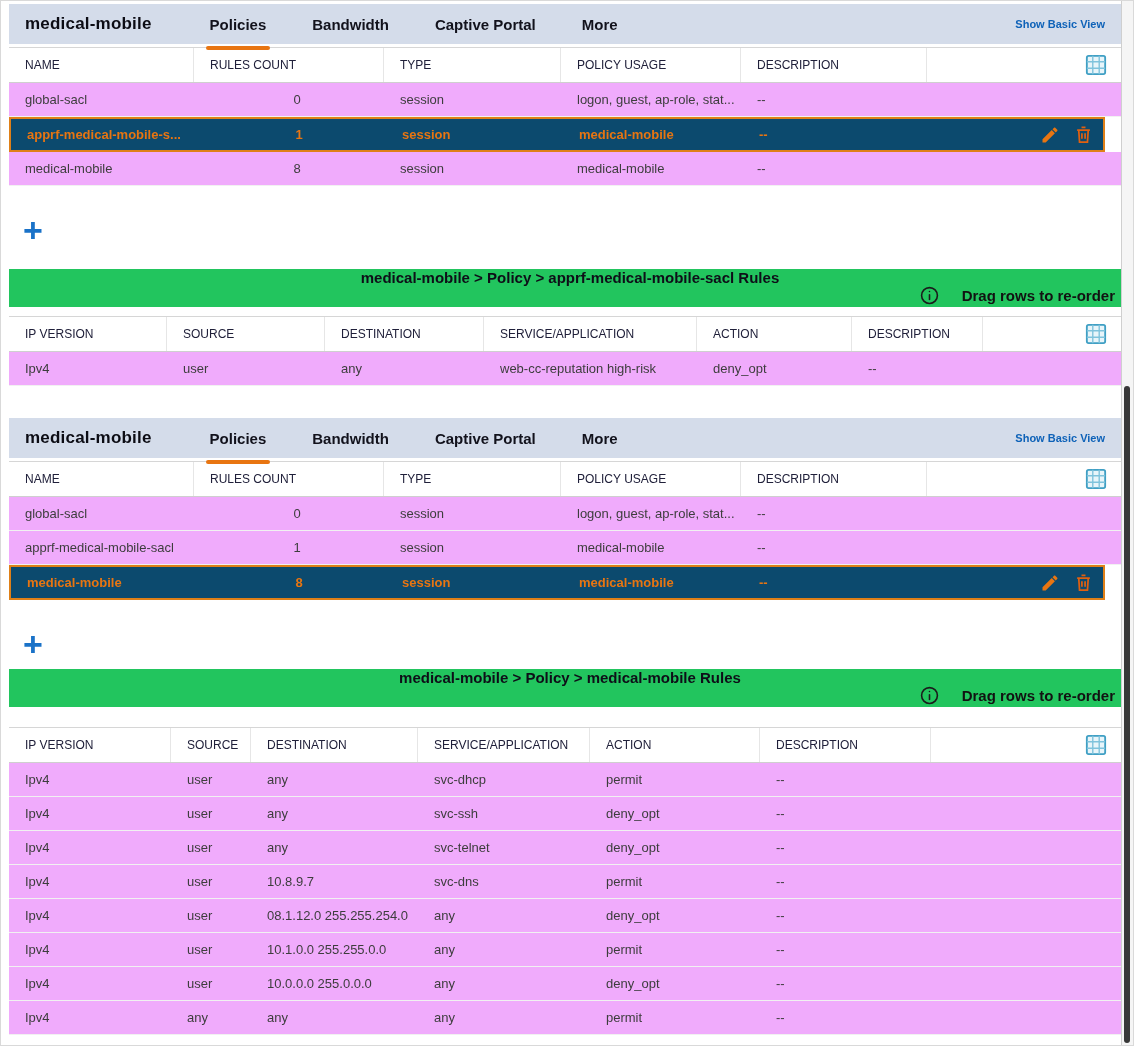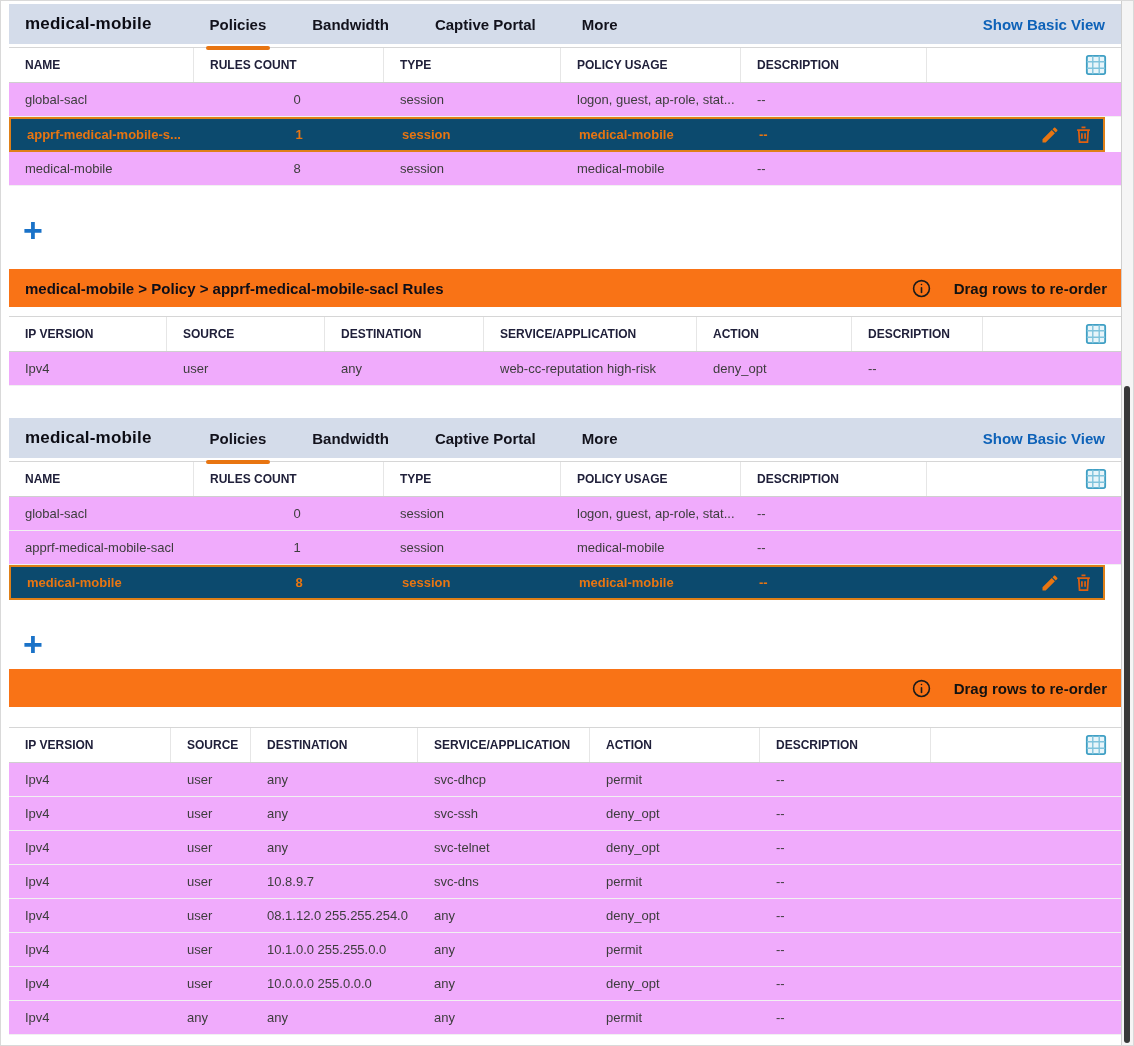--- a/index.html
+++ b/index.html
@@ -6,48 +6,48 @@
   body{width:1134px;height:1046px;position:relative;overflow:hidden;
        font-family:"Liberation Sans",sans-serif;-webkit-font-smoothing:antialiased;}
   .page{position:absolute;inset:0;padding:3px 0 0 8px;box-sizing:border-box;border:1px solid #d9d9d9;}
   .content{width:1112px;}
 
   
   .tabbar{height:40px;background:#d4dcea;display:flex;align-items:center;padding:0 16px;box-sizing:border-box;}
   .panel-title{font-size:17px;font-weight:700;color:#0c0c14;margin-right:56px;letter-spacing:.2px;}
   .tab{position:relative;font-size:15px;font-weight:700;color:#12121c;margin-right:42px;padding:18px 2px;cursor:pointer;}
   .tab.active::after{content:"";position:absolute;left:-2px;right:-2px;bottom:1px;height:4px;background:#e87511;border-radius:2px;}
-  .basic-view{margin-left:auto;font-size:15px;font-weight:700;color:#0e62b8;cursor:pointer;text-decoration:none;}
+  .basic-view{margin-left:auto;font-size:11px;font-weight:700;color:#0e62b8;cursor:pointer;text-decoration:none;}
 
   
   .tbl{margin-top:3px;}
   .thead{display:flex;align-items:center;height:34px;background:#fff;
          border-top:1px solid #d6d6d6;border-bottom:1px solid #cfcfcf;}
-  .th{font-size:12px;font-weight:700;color:#20203a;padding-left:16px;box-sizing:border-box;
+  .th{font-size:12px;font-weight:400;color:#20203a;padding-left:16px;box-sizing:border-box;
       border-right:1px solid #e6e6e6;height:100%;display:flex;align-items:center;white-space:nowrap;overflow:hidden;}
   .th.last{border-right:none;}
   .th-rest{flex:1;display:flex;justify-content:flex-end;align-items:center;height:100%;padding-right:14px;border-left:1px solid #e6e6e6;}
   .trow{display:flex;align-items:center;height:33px;border-bottom:1px solid #f1f1f1;background:#f0abfc;}
   .td{font-size:13px;color:#3d3d3d;padding-left:16px;box-sizing:border-box;white-space:nowrap;overflow:hidden;}
   .trow.highlight{border:2px solid #df8018;background:#0c4a6e;margin-right:16px;height:35px;box-sizing:border-box;}
   .trow.highlight .td{color:#e87511;font-weight:700;}
   .row-actions{margin-left:auto;display:flex;align-items:center;gap:14px;padding-right:10px;}
   .icon-btn{display:flex;align-items:center;cursor:pointer;}
 
   
   .pt-name{width:185px;}.pt-count{width:190px;text-align:center;}.pt-type{width:177px;}.pt-usage{width:180px;}.pt-desc{width:185px;}
   
   .r1-ip{width:158px;}.r1-src{width:158px;}.r1-dst{width:159px;}.r1-svc{width:213px;}.r1-act{width:155px;}.r1-desc{width:130px;}
   
   .r2-ip{width:162px;}.r2-src{width:80px;}.r2-dst{width:167px;}.r2-svc{width:172px;}.r2-act{width:170px;}.r2-desc{width:170px;}
 
   
   .add-row{padding:30px 0 9px 14px;height:30px;box-sizing:content-box;}
   .plus{color:#1a72c8;font-size:34px;font-weight:700;line-height:28px;cursor:pointer;display:inline-block;}
-  .section-bar{height:38px;background:#f97316;display:flex;align-items:center;padding:0 14px 0 16px;box-sizing:border-box;}
+  .section-bar{height:38px;background:#22c55e;display:flex;align-items:center;padding:0 6px 0 16px;box-sizing:border-box;flex-direction:column;}
   .crumb{font-size:15px;font-weight:700;color:#0e0e18;}
   .drag-note{margin-left:auto;display:flex;align-items:center;gap:23px;font-size:15px;font-weight:700;color:#121212;}
   .p1 .section-bar{margin-top:14px;}
   .p1 .rules-tbl{margin-top:9px;}
   .p2{margin-top:32px;}
   .p2 .section-bar{margin-top:0;}
   .p2 .rules-tbl{margin-top:20px;}
 
   
   .scrollbar{position:absolute;top:0;right:0;bottom:0;width:11px;background:#f5f5f5;border-left:1px solid #cfcfcf;}
@@ -233,20 +233,21 @@
           </span>
         </div>
       </div>
     </div>
 
     <div class="add-row">
       <span class="plus">+</span>
     </div>
 
     <div class="section-bar">
+      <span class="crumb">medical-mobile &gt; Policy &gt; medical-mobile Rules</span>
       <span class="drag-note">
         <span class="icon-btn">
           <svg width="19" height="19" viewBox="0 0 24 24" fill="none" stroke="#1b1b1b" stroke-width="2">
                 <circle cx="12" cy="12" r="10"></circle>
                 <path d="M12 11v6" stroke-linecap="round"></path>
                 <circle cx="12" cy="7" r="1" fill="#1b1b1b" stroke="none"></circle>
               </svg>
         </span>
         <span>Drag rows to re-order</span>
       </span>

